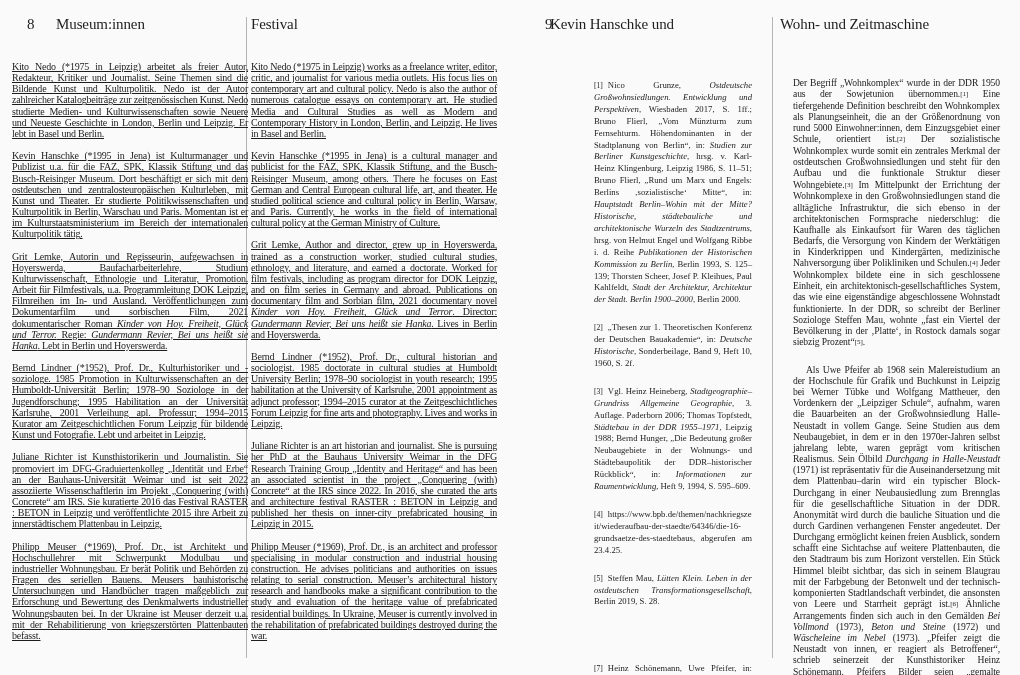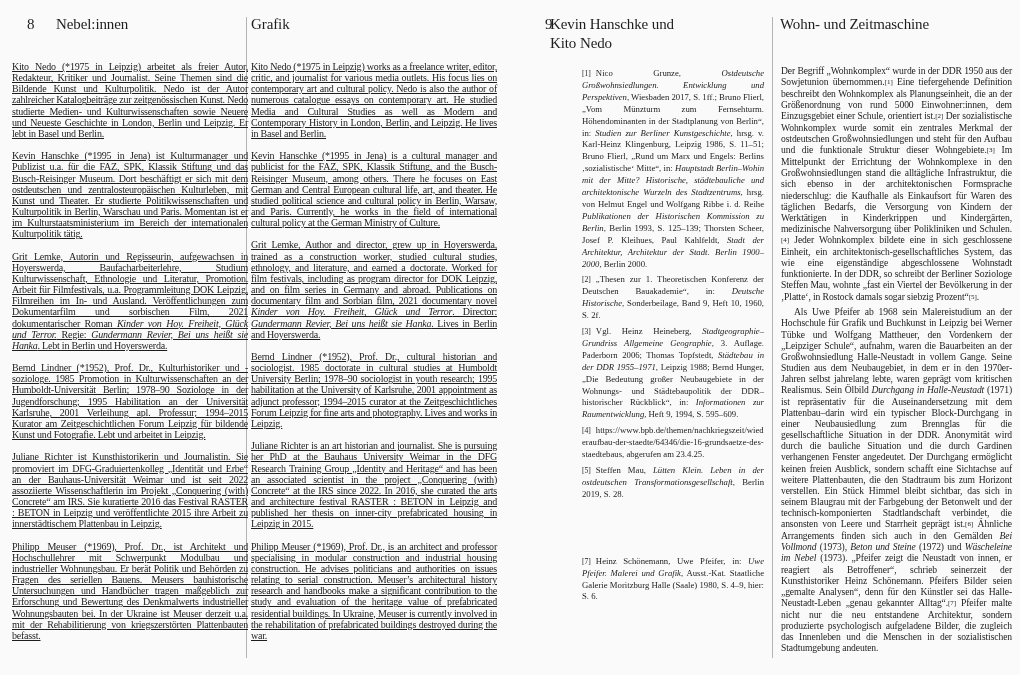--- a/index.html
+++ b/index.html
@@ -7,42 +7,42 @@
   .spread{position:relative;width:1020px;height:675px;
           font-family:"Liberation Serif","DejaVu Serif",serif;
           color:var(--text,#1d1d1d);}
   .vrule{position:absolute;top:17px;width:1px;height:641px;background:var(--rule,#b4b4b4);}
   .rule-left{left:246px;}
   .rule-right{left:772px;}
   .pagenum,.head{position:absolute;top:15px;font-size:15px;line-height:19px;
                  font-weight:normal;margin:0;letter-spacing:-0.1px;}
   .essay-title{}
   .col{position:absolute;top:61px;text-align:justify;hyphens:auto;-webkit-hyphens:auto;}
-  .col p{margin:4px;}
+  .col p{margin:16px;}
   .bios{font-size:10px;line-height:11.15px;letter-spacing:-0.22px;text-decoration:underline;}
   .bios p{margin:0 0 11.15px 0;}
   .notes{top:64px;font-size:8.7px;line-height:11.9px;overflow-wrap:anywhere;}
   .notes p:nth-of-type(6){margin-top:55px;}
   .notes p:nth-of-type(7){margin-top:26px;}
   .fn-marker{font-size:7.6px;margin-right:5px;letter-spacing:0;}
   .main{font-size:9.6px;line-height:11.15px;letter-spacing:-0.1px;}
   .main p.indent{text-indent:13px;}
   .seg-i{font-style:italic;}
   .seg-fn{font-size:7px;vertical-align:1.4px;letter-spacing:0;}
 </style>
 </head>
 <body>
 
 <div class="spread">
 
   <section class="page">
     <div class="vrule rule-left"></div>
     <span class="pagenum" style="left:27px;">8</span>
-    <h1 class="head" style="left:56px;" lang="de">Nebel:innen</h1>
-    <h1 class="head" style="left:251px;" lang="en">Grafik</h1>
+    <h1 class="head" style="left:56px;" lang="de">Museum:innen</h1>
+    <h1 class="head" style="left:251px;" lang="en">Festival</h1>
 
     <div class="col bios" style="left:12px;width:236px;" lang="de">
       <p>Kito Nedo (*1975 in Leipzig) arbeitet als freier Autor, Redakteur, Kritiker und Journalist. Seine Themen sind die Bildende Kunst und Kulturpolitik. Nedo ist der Autor zahlreicher Katalogbeiträge zur zeitgenössischen Kunst. Nedo studierte Medien- und Kulturwissenschaften sowie Neuere und Neueste Geschichte in London, Berlin und Leipzig. Er lebt in Basel und Berlin.</p>
       <p>Kevin Hanschke (*1995 in Jena) ist Kulturmanager und Publizist u.a. für die FAZ, SPK, Klassik Stiftung und das Busch-Reisinger Museum. Dort beschäftigt er sich mit dem ostdeutschen und zentralosteuropäischen Kulturleben, mit Kunst und Theater. Er studierte Politikwissenschaften und Kulturpolitik in Berlin, Warschau und Paris. Momentan ist er im Kulturstaatsministerium im Bereich der internationalen Kulturpolitik tätig.</p>
       <p>Grit Lemke, Autorin und Regisseurin, aufgewachsen in Hoyerswerda, Baufacharbeiterlehre, Studium Kulturwissenschaft, Ethnologie und Literatur, Promotion. Arbeit für Filmfestivals, u.a. Programmleitung DOK Leipzig, Filmreihen im In- und Ausland. Veröffentlichungen zum Dokumentarfilm und sorbischen Film, 2021 dokumentarischer Roman <span class="seg-i">Kinder von Hoy. Freiheit, Glück und Terror.</span> Regie: <span class="seg-i">Gundermann Revier, Bei uns heißt sie Hanka</span>. Lebt in Berlin und Hoyerswerda.</p>
       <p>Bernd Lindner (*1952), Prof. Dr., Kulturhistoriker und -soziologe. 1985 Promotion in Kulturwissenschaften an der Humboldt-Universität Berlin; 1978–90 Soziologe in der Jugendforschung; 1995 Habilitation an der Universität Karlsruhe, 2001 Verleihung apl. Professur; 1994–2015 Kurator am Zeitgeschichtlichen Forum Leipzig für bildende Kunst und Fotografie. Lebt und arbeitet in Leipzig.</p>
       <p>Juliane Richter ist Kunsthistorikerin und Journalistin. Sie promoviert im DFG-Graduiertenkolleg „Identität und Erbe“ an der Bauhaus-Universität Weimar und ist seit 2022 assoziierte Wissenschaftlerin im Projekt „Conquering (with) Concrete“ am IRS. Sie kuratierte 2016 das Festival RASTER : BETON in Leipzig und veröffentlichte 2015 ihre Arbeit zu innerstädtischem Plattenbau in Leipzig.</p>
       <p>Philipp Meuser (*1969), Prof. Dr., ist Architekt und Hochschullehrer mit Schwerpunkt Modulbau und industrieller Wohnungsbau. Er berät Politik und Behörden zu Fragen des seriellen Bauens. Meusers bauhistorische Untersuchungen und Handbücher tragen maßgeblich zur Erforschung und Bewertung des Denkmalwerts industrieller Wohnungsbauten bei. In der Ukraine ist Meuser derzeit u.a. mit der Rehabilitierung von kriegszerstörten Plattenbauten befasst.</p>
     </div>
 
@@ -54,21 +54,20 @@
       <p>Juliane Richter is an art historian and journalist. She is pursuing her PhD at the Bauhaus University Weimar in the DFG Research Training Group „Identity and Heritage“ and has been an associated scientist in the project „Conquering (with) Concrete“ at the IRS since 2022. In 2016, she curated the arts and architecture festival RASTER : BETON in Leipzig and published her thesis on inner-city prefabricated housing in Leipzig in 2015.</p>
       <p>Philipp Meuser (*1969), Prof. Dr., is an architect and professor specialising in modular construction and industrial housing construction. He advises politicians and authorities on issues relating to serial construction. Meuser’s architectural history research and handbooks make a significant contribution to the study and evaluation of the heritage value of prefabricated residential buildings. In Ukraine, Meuser is currently involved in the rehabilitation of prefabricated buildings destroyed during the war.</p>
     </div>
   </section>
 
   <section class="page">
     <div class="vrule rule-right"></div>
     <span class="pagenum" style="left:545px;">9</span>
     <div class="head" style="left:550px;width:170px;" lang="de">
       <div>Kevin Hanschke und</div>
-      <div>Kito Nedo</div>
     </div>
     <h1 class="head essay-title" style="left:780px;" lang="de">Wohn- und Zeitmaschine</h1>
 
     <div class="col notes" style="left:578px;width:190px;" lang="de">
       <p><span class="fn-marker">[1]</span><span>Nico Grunze, <span class="seg-i">Ostdeutsche Großwohnsiedlungen. Entwicklung und Perspektiven</span>, Wiesbaden 2017, S. 1ff.; Bruno Flierl, „Vom Münzturm zum Fernsehturm. Höhendominanten in der Stadtplanung von Berlin“, in: <span class="seg-i">Studien zur Berliner Kunstgeschichte</span>, hrsg. v. Karl-Heinz Klingenburg, Leipzig 1986, S. 11–51; Bruno Flierl, „Rund um Marx und Engels: Berlins ‚sozialistische‘ Mitte“, in: <span class="seg-i">Hauptstadt Berlin–Wohin mit der Mitte? Historische, städtebauliche und architektonische Wurzeln des Stadtzentrums</span>, hrsg. von Helmut Engel und Wolfgang Ribbe i. d. Reihe <span class="seg-i">Publikationen der Historischen Kommission zu Berlin</span>, Berlin 1993, S. 125–139; Thorsten Scheer, Josef P. Kleihues, Paul Kahlfeldt, <span class="seg-i">Stadt der Architektur, Architektur der Stadt. Berlin 1900–2000</span>, Berlin 2000.</span></p>
       <p><span class="fn-marker">[2]</span><span>„Thesen zur 1. Theoretischen Konferenz der Deutschen Bauakademie“, in: <span class="seg-i">Deutsche Historische</span>, Sonderbeilage, Band 9, Heft 10, 1960, S. 2f.</span></p>
       <p><span class="fn-marker">[3]</span><span>Vgl. Heinz Heineberg, <span class="seg-i">Stadtgeographie–Grundriss Allgemeine Geographie</span>, 3. Auflage. Paderborn 2006; Thomas Topfstedt, <span class="seg-i">Städtebau in der DDR 1955–1971</span>, Leipzig 1988; Bernd Hunger, „Die Bedeutung großer Neubaugebiete in der Wohnungs- und Städtebaupolitik der DDR–historischer Rückblick“, in: <span class="seg-i">Informationen zur Raumentwicklung</span>, Heft 9, 1994, S. 595–609.</span></p>
       <p><span class="fn-marker">[4]</span><span>https://www.bpb.de/themen/nachkriegszeit/wiederaufbau-der-staedte/64346/die-16-grundsaetze-des-staedtebaus, abgerufen am 23.4.25.</span></p>
       <p><span class="fn-marker">[5]</span><span>Steffen Mau, <span class="seg-i">Lütten Klein. Leben in der ostdeutschen Transformationsgesellschaft</span>, Berlin 2019, S. 28.</span></p>
       <p><span class="fn-marker">[7]</span><span>Heinz Schönemann, Uwe Pfeifer, in: <span class="seg-i">Uwe Pfeifer. Malerei und Grafik</span>, Ausst.-Kat. Staatliche Galerie Moritzburg Halle (Saale) 1980, S. 4–9, hier: S. 6.</span></p>

